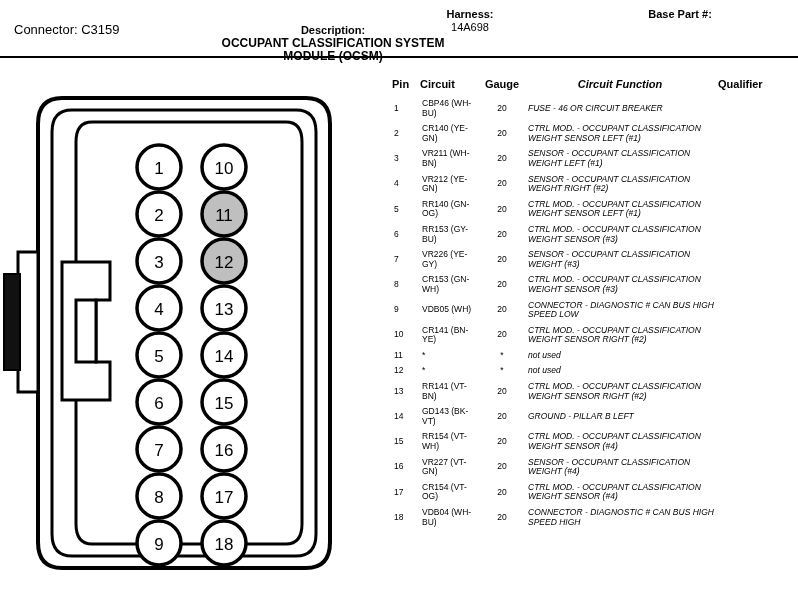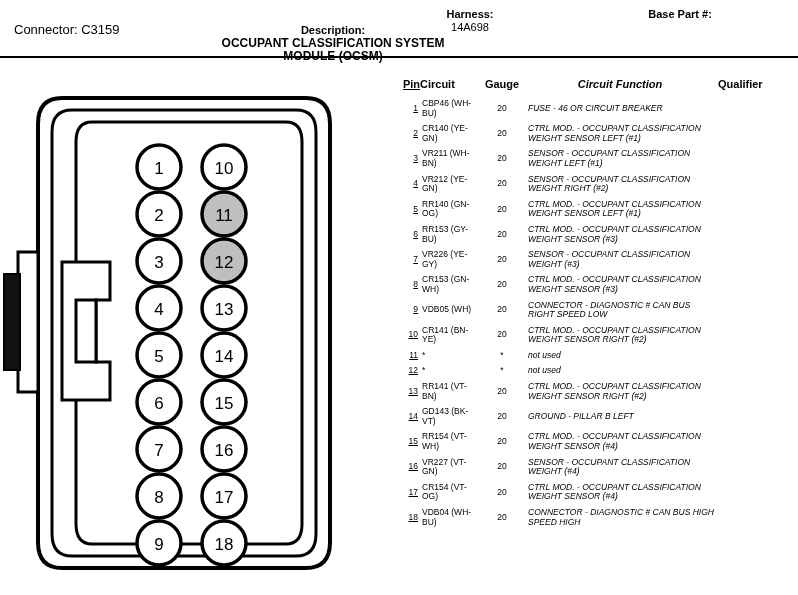--- a/index.html
+++ b/index.html
@@ -106,21 +106,21 @@
     font-weight: bold;
     padding: 0 0 6px 0;
     vertical-align: bottom;
   }
   td {
     font-size: 8.5px;
     line-height: 9.6px;
     padding: 3px 2px;
     vertical-align: middle;
   }
-  th.c-pin, td.c-pin { width: 28px; text-align: right; text-decoration: underline; }
+  th.c-pin, td.c-pin { width: 28px; text-align: left; }
   th.c-circuit, td.c-circuit { width: 62px; text-align: left; }
   th.c-gauge, td.c-gauge { width: 40px; text-align: center; }
   th.c-func, td.c-func { width: 196px; text-align: left; padding-left: 6px; font-style: italic; }
   th.c-qual, td.c-qual { width: 74px; text-align: left; }
   th.c-func { text-align: center; padding-left: 0; }
 </style>
 </head>
 <body>
 
 <div id="header">
@@ -278,21 +278,21 @@
         <td class="c-pin">8</td>
         <td class="c-circuit">CR153 (GN-WH)</td>
         <td class="c-gauge">20</td>
         <td class="c-func">CTRL MOD. - OCCUPANT CLASSIFICATION WEIGHT SENSOR (#3)</td>
         <td class="c-qual"></td>
       </tr>
       <tr>
         <td class="c-pin">9</td>
         <td class="c-circuit">VDB05 (WH)</td>
         <td class="c-gauge">20</td>
-        <td class="c-func">CONNECTOR - DIAGNOSTIC # CAN BUS RIGHT SPEED LOW</td>
+        <td class="c-func">CONNECTOR - DIAGNOSTIC # CAN BUS HIGH SPEED LOW</td>
         <td class="c-qual"></td>
       </tr>
       <tr>
         <td class="c-pin">10</td>
         <td class="c-circuit">CR141 (BN-YE)</td>
         <td class="c-gauge">20</td>
         <td class="c-func">CTRL MOD. - OCCUPANT CLASSIFICATION WEIGHT SENSOR RIGHT (#2)</td>
         <td class="c-qual"></td>
       </tr>
       <tr>

